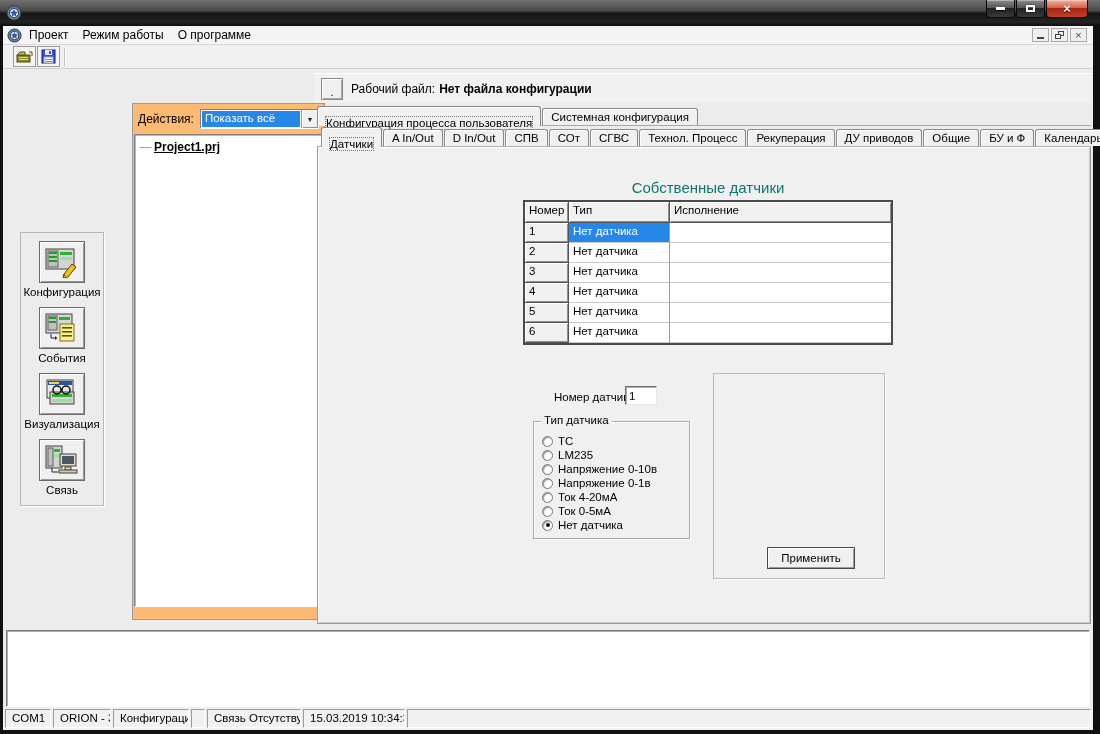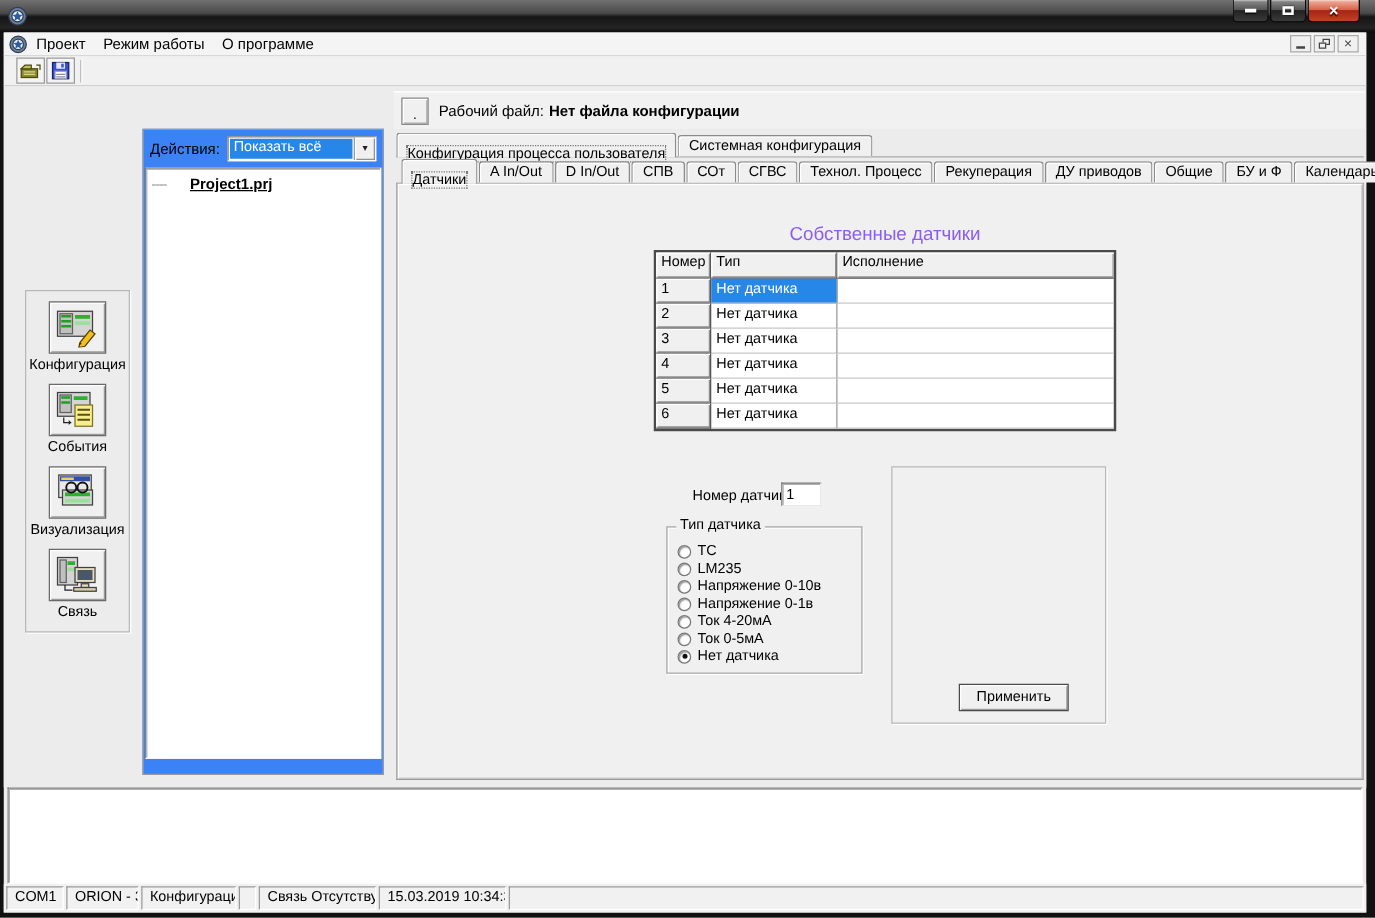--- a/index.html
+++ b/index.html
@@ -53,36 +53,36 @@
 
   .wf-bar { position:absolute; left:312px; right:1px; top:4px; height:30px; background:#f1f1f1;
     border-top:1px solid #fff; display:flex; align-items:center; padding:0 6px; }
   .browse-btn { width:22px; height:22px; background:#f0f0f0; border:1px solid #8a8a8a;
     box-shadow:inset 1px 1px 0 #fff, inset -1px -1px 0 #a8a8a8;
     font-size:11px; text-align:center; line-height:26px; }
   .wf-label { margin-left:8px; }
   .wf-value { font-weight:bold; margin-left:4px; }
 
   
-  .tree-panel { position:absolute; left:111px; top:34px; width:193px; height:517px;
-    border:1px solid #9a9a9a; background:#3b82f6; display:flex; flex-direction:column; }
+  .tree-panel { position:absolute; left:129px; top:34px; width:193px; height:517px;
+    border:1px solid #9a9a9a; background:#fdba74; display:flex; flex-direction:column; }
   .tree-head { height:30px; display:flex; align-items:center; padding:0 5px; gap:6px; }
   .combo { flex:1; height:20px; background:#fff; border:1px solid;
     border-color:#7f7f7f #fff #fff #7f7f7f; display:flex; }
   .combo-text { flex:1; margin:1px; background:#2787e8; color:#fff; padding:1px 3px;
     font-size:11.5px; white-space:nowrap; overflow:hidden; }
   .combo-btn { width:17px; background:#f0f0f0; border-left:1px solid #9a9a9a;
     box-shadow:inset 1px 1px 0 #fff, inset -1px -1px 0 #909090;
     display:flex; align-items:center; justify-content:center; font-size:7px; color:#222; }
   .tree-box { flex:1; margin:0 1px; background:#fff; border:1px solid;
     border-color:#808080 #fff #fff #808080; box-shadow:inset 1px 1px 0 #b8b8b8;
     padding:5px 4px; overflow:hidden; }
   .tree-item { white-space:nowrap; }
   .tree-lines { color:#999; letter-spacing:-1px; }
-  .tree-label { font-weight:bold; text-decoration:underline; margin-left:19px; }
+  .tree-label { font-weight:bold; text-decoration:underline; margin-left:3px; }
   .tree-foot { height:12px; }
 
   
   .sidebar { position:absolute; left:17px; top:163px; width:84px; height:274px;
     border:1px solid #b8b8b8; box-shadow:1px 1px 0 #fff; background:#ececec;
     display:flex; flex-direction:column; align-items:center; padding-top:8px; gap:9px; }
   .side-item { display:flex; flex-direction:column; align-items:center; }
   .side-btn { width:46px; height:42px; background:#f0f0f0; border:1px solid #6a6a6a;
     box-shadow:inset 1px 1px 0 #fff, inset -1px -1px 0 #9a9a9a;
     display:flex; align-items:center; justify-content:center; }
@@ -96,21 +96,21 @@
     border-radius:3px 3px 0 0; padding:2px 8px 2px; margin-right:1px; height:17px;
     font-size:11.5px; white-space:nowrap; box-shadow:inset 1px 1px 0 #fff; }
   .tab.active { height:20px; margin-bottom:-1px; background:#f0f0f0; z-index:4; position:relative; padding-top:10px; }
   .tab.active span { outline:1px dotted #777; }
   .tabrow2 { margin-left:4px; }
   .tab-page { position:relative; height:478px; background:#f0f0f0;
     border:1px solid #9a9a9a; border-top:1px solid #b0b0b0;
     box-shadow:inset 1px 1px 0 #fff, inset -1px -1px 0 #c8c8c8; z-index:2; }
 
   .table-title { position:absolute; left:205px; top:32px; width:370px; text-align:center;
-    color:#8b5cf6; font-size:15px; }
+    color:#0f766e; font-size:15px; }
 
   .sensors-table { position:absolute; left:205px; top:53px; width:370px;
     border:2px solid #4a4a4a; background:#fff; }
   .trow { display:flex; height:20px; }
   .trow.head { height:21px; }
   .tcell { border-right:1px solid #9a9a9a; border-bottom:1px solid #c8c8c8;
     padding:2px 4px; font-size:11.5px; white-space:nowrap; overflow:hidden; }
   .c-num { width:44px; } .c-type { width:101px; } .c-impl { flex:1; border-right:none; }
   .head .tcell, .trow .c-num { background:#f0f0f0;
     box-shadow:inset 1px 1px 0 #fff, inset -1px -1px 0 #8f8f8f;

